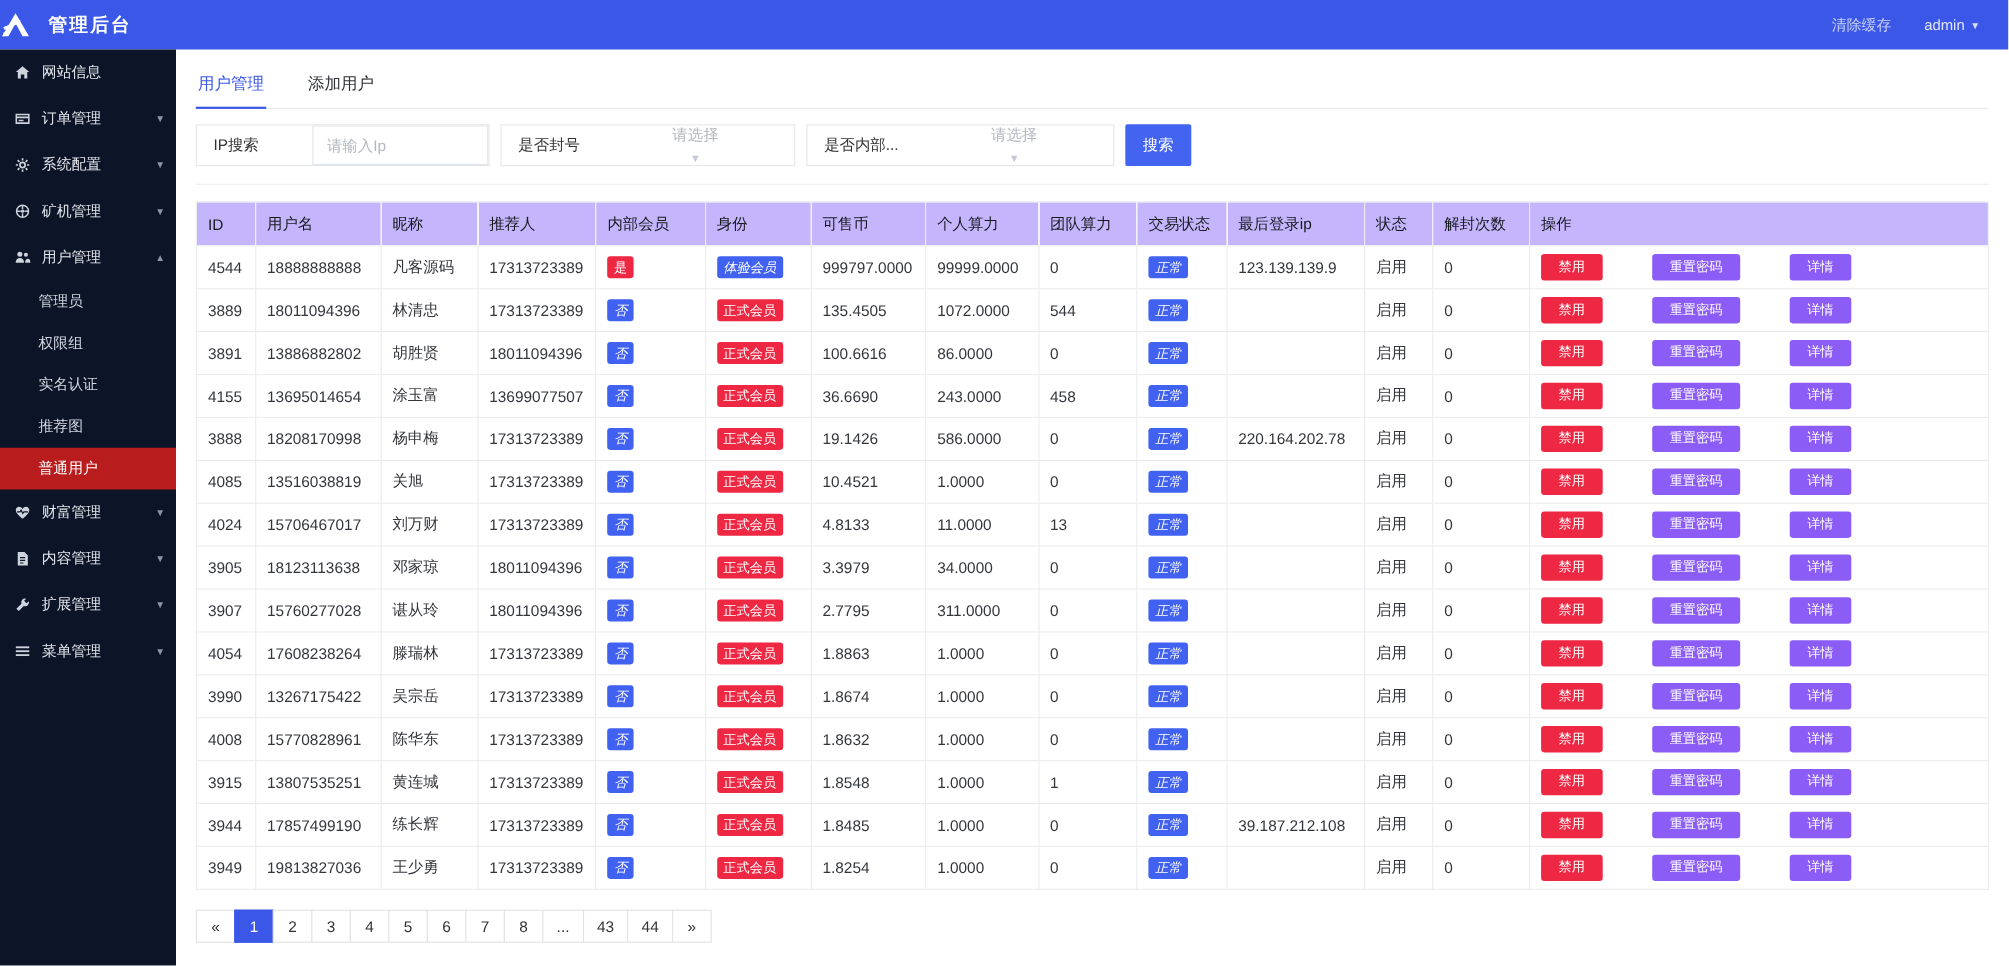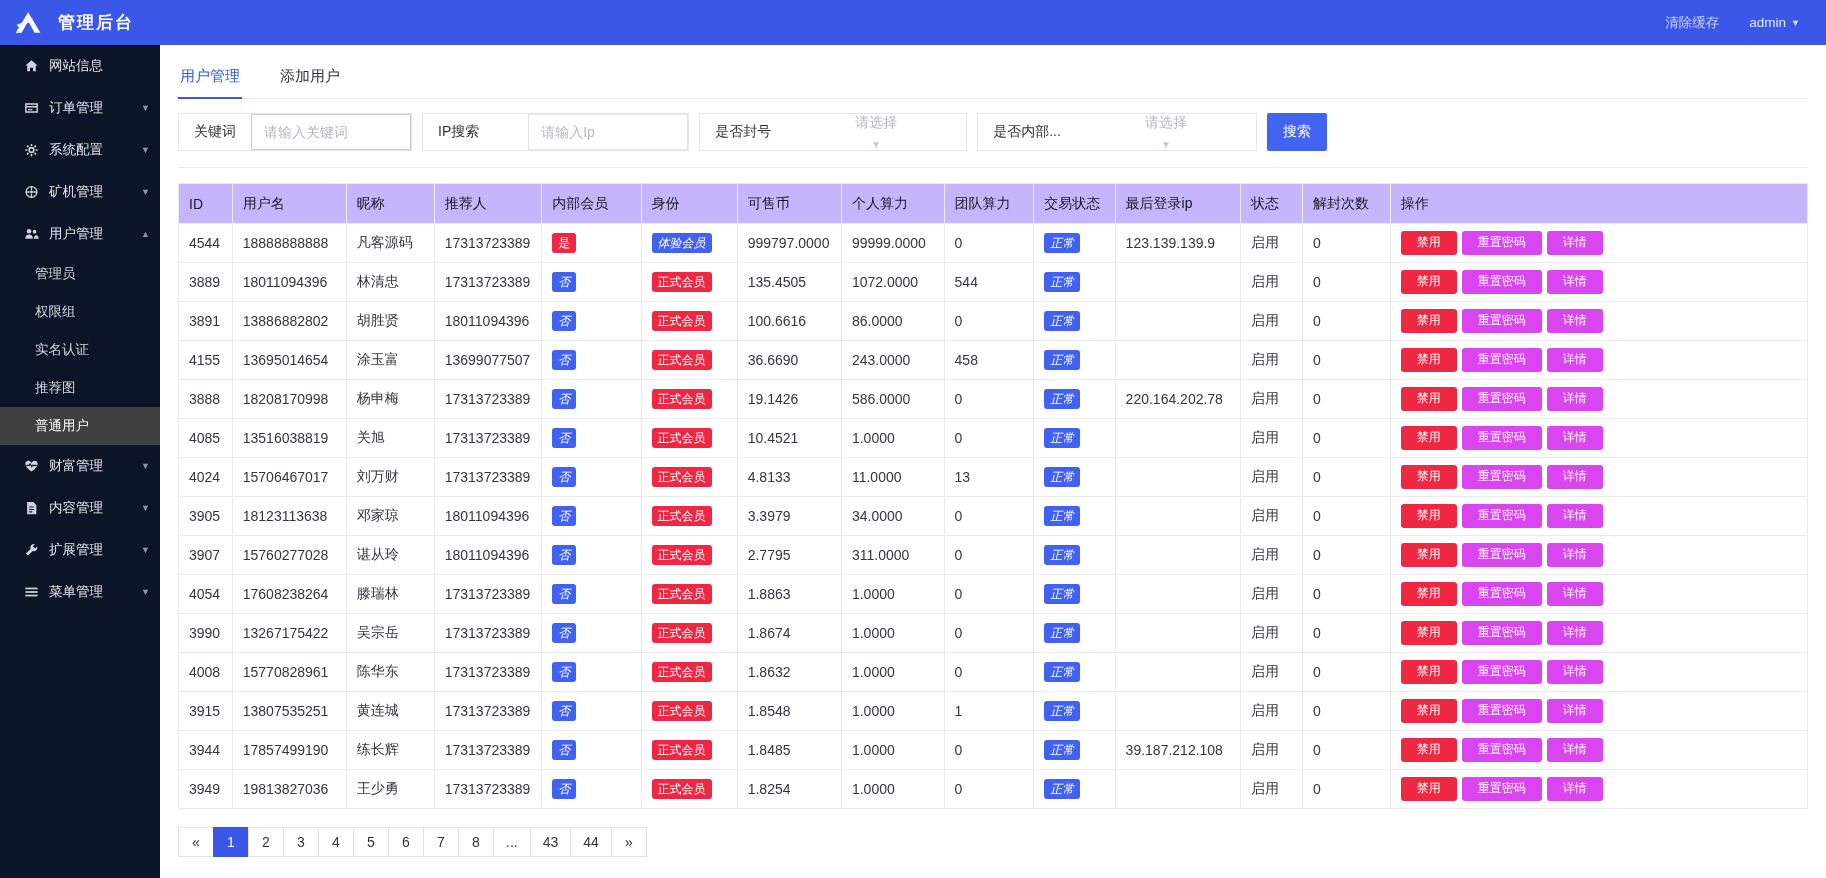--- a/index.html
+++ b/index.html
@@ -2,36 +2,36 @@
 <html><head>
 <meta charset="utf-8">
 <style>
   * { box-sizing: border-box; }
   html,body { margin:0; padding:0; }
   body { font-family:"Liberation Sans","DejaVu Sans",sans-serif; background:#ffffff; }
   .app { width:1826px; height:878px; position:relative; overflow:hidden; background:#fff; }
 
   
   .topbar { height:45px; background:#3a57e8; display:flex; align-items:center; justify-content:space-between; padding-right:26px; }
-  .brand { display:flex; align-items:flex-start; gap:12px; padding-left:14px; }
+  .brand { display:flex; align-items:flex-start; gap:12px; }
   .brand-title { color:#fff; font-size:17px; font-weight:700; letter-spacing:2px; }
   .topbar-right { display:flex; align-items:center; gap:30px; font-size:13.5px; }
   .clear-cache { color:rgba(255,255,255,.72); cursor:pointer; }
   .admin-menu { color:rgba(255,255,255,.85); cursor:pointer; display:flex; align-items:center; gap:5px; }
   .caret { font-size:9px; color:rgba(255,255,255,.8); }
 
   
   .sidebar { position:absolute; left:0; top:45px; bottom:0; width:160px; background:#0c1527; overflow:hidden; }
   .side-header { padding:16px 16px 10px; color:#ffffff; font-size:14px; font-weight:700; }
-  .side-item { display:flex; align-items:center; gap:9px; padding:12px 8px 12px 24px; font-size:13.5px; color:#e2e5eb; cursor:pointer; }
+  .side-item { display:flex; align-items:center; gap:9px; padding:12px 8px 12px 13px; font-size:13.5px; color:#e2e5eb; cursor:pointer; }
   .side-icon { width:16px; height:14px; display:inline-flex; align-items:center; color:#ced4de; flex:none; }
   .side-label { white-space:nowrap; }
   .side-arrow { margin-left:auto; font-size:9px; color:#8d96a8; padding-right:2px; }
   .side-sub-item { padding:10px 16px 10px 35px; font-size:13.5px; color:#d2d7e0; cursor:pointer; }
-  .side-sub-item.active { background:#404040; color:#ffffff; }
+  .side-sub-item.active { background:#b91c1c; color:#ffffff; }
 
   
   .content { margin-left:160px; height:833px; padding:0 18px; overflow:hidden; }
   .tabs { display:flex; gap:36px; border-bottom:1px solid #e7eaee; padding-top:13px; }
   .tab { padding:9px 2px 11px; font-size:15px; color:#2f3237; cursor:pointer; }
   .tab.active { color:#3a57e8; border-bottom:2px solid #3a57e8; margin-bottom:-1px; }
 
   
   .filters { display:flex; align-items:center; gap:10px; margin-top:14px; }
   .fgroup { display:flex; align-items:center; height:38px; border:1px solid #e3e6ea; background:#fff; }
@@ -46,21 +46,21 @@
 
   
   table.users-table { width:100%; border-collapse:collapse; margin-top:15px; table-layout:fixed; font-size:14px; color:#33363b; }
   .users-table th, .users-table td { border:1px solid #e9ebee; padding:0 10px; height:39px; text-align:left; white-space:nowrap; overflow:hidden; }
   .users-table th { background:#c4b5fd; font-weight:400; color:#17191e; height:40px; }
   .badge { display:inline-block; padding:4px 6px; border-radius:3px; color:#fff; font-size:12px; line-height:1; }
   .badge.red { background:#ee2743; }
   .badge.blue { background:#4161f0;font-style:italic; }
   .act-btn { border:none; color:#fff; font-size:12px; padding:5px 16px; border-radius:3px; margin-right:5px; cursor:pointer; font-family:inherit; line-height:1.1; }
   .act-btn.red { background:#ee2743; }
-  .act-btn.blue { background:#d946ef; }
+  .act-btn.blue { background:#8b5cf6;margin-left:40px; }
 
   
   .pagination { display:inline-flex; margin-top:18px; }
   .page-item { min-width:36px; height:30px; line-height:28px; padding:0 12px; border:1px solid #e2e2e2; margin-left:-1px; background:#fff; color:#333; font-size:14px; text-align:center; cursor:pointer; text-decoration:none; }
   .page-item:first-child { margin-left:0; }
   .page-item.active { background:#3a57e8; border-color:#3a57e8; color:#fff; cursor:default; }
   .page-item.static { cursor:default; }
 </style>
 </head>
 <body>
@@ -199,24 +199,20 @@
   </aside>
 
   <main class="content">
 
     <div class="tabs">
       <div class="tab active">用户管理</div>
       <div class="tab">添加用户</div>
     </div>
 
     <div class="filters">
-      <div class="fgroup">
-        <span class="flabel">关键词</span>
-        <input class="finput" type="text" placeholder="请输入关键词" style="">
-      </div>
       <div class="fgroup">
         <span class="flabel">IP搜索</span>
         <input class="finput lite" type="text" placeholder="请输入Ip" style="">
       </div>
       <div class="fgroup">
         <span class="flabel">是否封号</span>
         <div class="fselect">
           <span>请选择</span>
           <span class="sel-caret">▼</span>
         </div>

